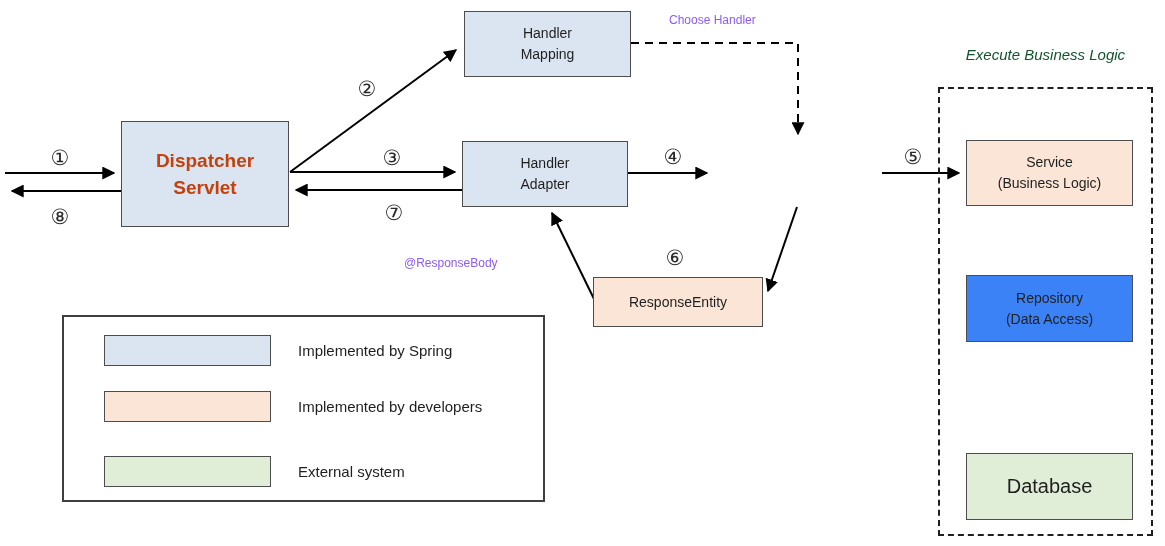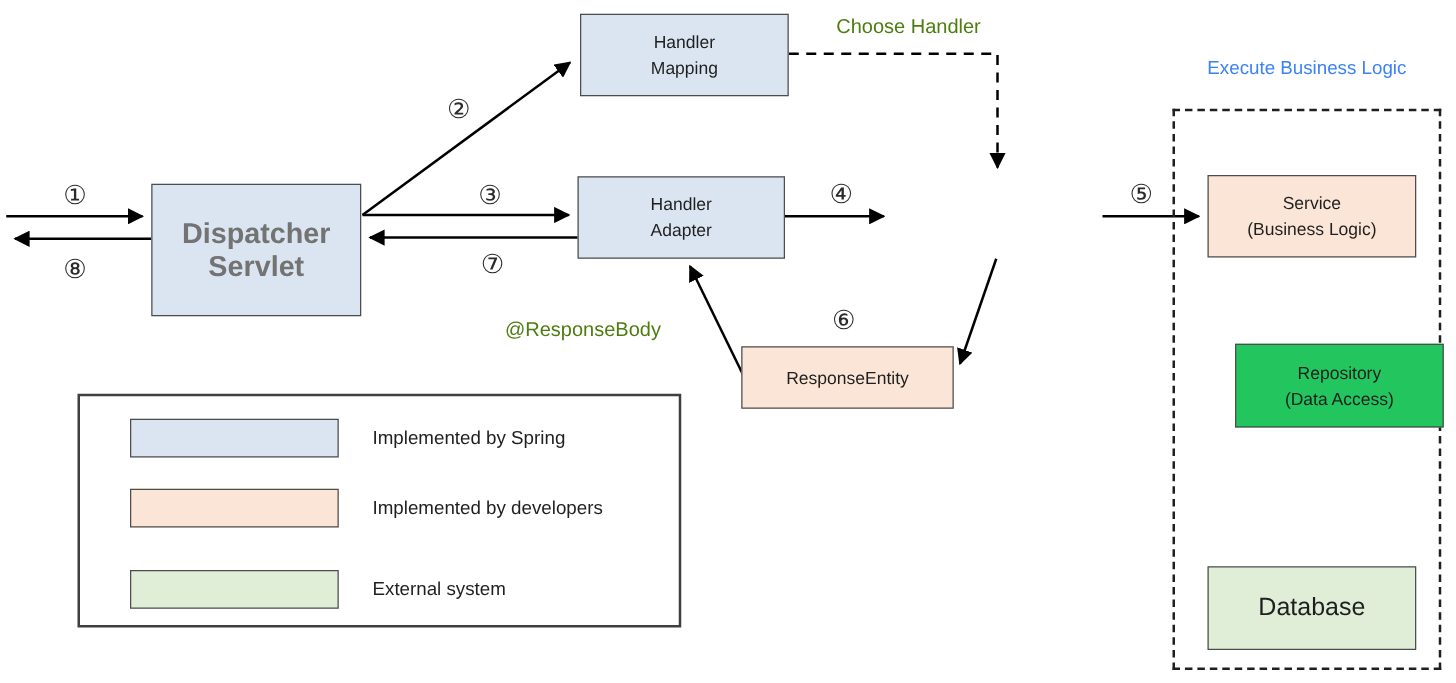--- a/index.html
+++ b/index.html
@@ -29,57 +29,57 @@
     display: flex;
     align-items: center;
     justify-content: center;
     text-align: center;
     white-space: pre-line;
     font-size: 14px;
     line-height: 21px;
     color: #1f1f1f;
   }
   .node.dispatcher {
-    font-size: 23px;
+    font-size: 19px;
     line-height: 27px;
     font-weight: bold;
-    color: #737373;
-    margin-top: 26px;
+    color: #c2410c;
   }
   .node.database {
     font-size: 20px;
     margin-top: 28px;
   }
   .step {
     position: absolute;
     transform: translate(-50%, -50%);
     font-size: 21px;
     color: #2b2b2b;
     line-height: 1;
   }
   .annotation {
     position: absolute;
-    font-size: 16px;
-    color: #4d7c0f;
+    font-size: 12px;
+    color: #8b5cf6;
     white-space: nowrap;
   }
   .dashed-group {
     position: absolute;
     left: 938px; top: 87px;
     width: 215px; height: 449px;
     box-sizing: border-box;
     border: 2px dashed #1f1f1f;
   }
   .exec-label {
     position: absolute;
     left: 938px; top: 46px;
     width: 215px;
     text-align: center;
     font-size: 15px;
-    color: #3b82f6;
+    color: #14532d;
+    font-style: italic;
   }
   .legend {
     position: absolute;
     left: 62px; top: 315px;
     width: 483px; height: 187px;
     box-sizing: border-box;
     border: 2px solid #3f3f3f;
     background: #ffffff;
     padding-left: 36px;
   }
@@ -145,21 +145,21 @@
 
   <div class="node" style="left: 462px; top: 141px; width: 166px; height: 66px; background-color: rgb(219, 229, 241);">Handler
 Adapter</div>
 
 
   <div class="node" style="left: 593px; top: 277px; width: 170px; height: 50px; background-color: rgb(251, 229, 214);">ResponseEntity</div>
 
   <div class="node" style="left: 966px; top: 140px; width: 167px; height: 66px; background-color: rgb(251, 229, 214);">Service
 (Business Logic)</div>
 
-  <div class="node" style="left: 966px; top: 275px; width: 167px; height: 67px; background-color: #22c55e; margin-left: 22px;">Repository
+  <div class="node" style="left: 966px; top: 275px; width: 167px; height: 67px; background-color: #3b82f6;">Repository
 (Data Access)</div>
 
   <div class="node database" style="left: 966px; top: 425px; width: 167px; height: 67px; background-color: rgb(224, 238, 216);">Database</div>
 
   <span class="step" style="left:60px;  top:157px;">①</span>
   <span class="step" style="left:367px; top:88px;">②</span>
   <span class="step" style="left:392px; top:157px;">③</span>
   <span class="step" style="left:673px; top:156px;">④</span>
   <span class="step" style="left:913px; top:156px;">⑤</span>
   <span class="step" style="left:675px; top:257px;">⑥</span>

